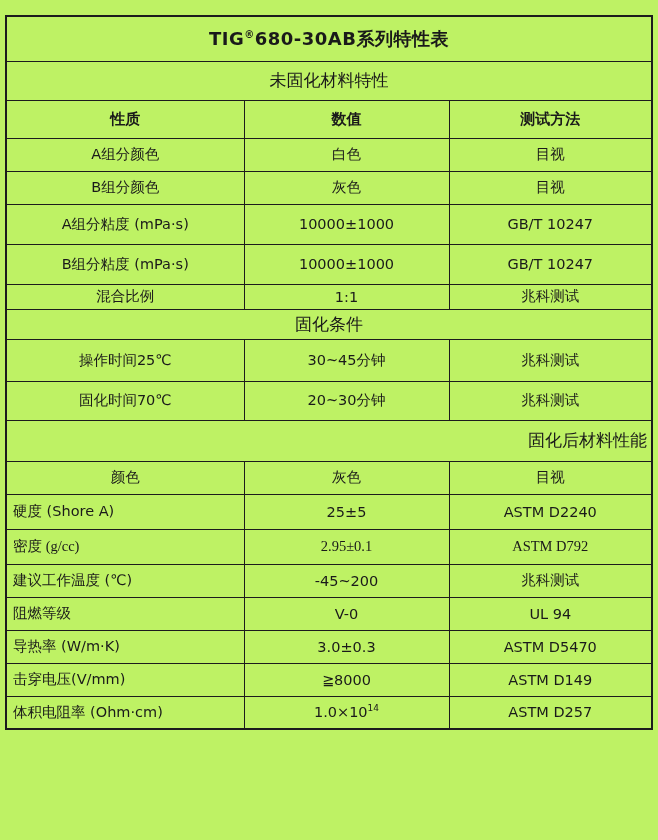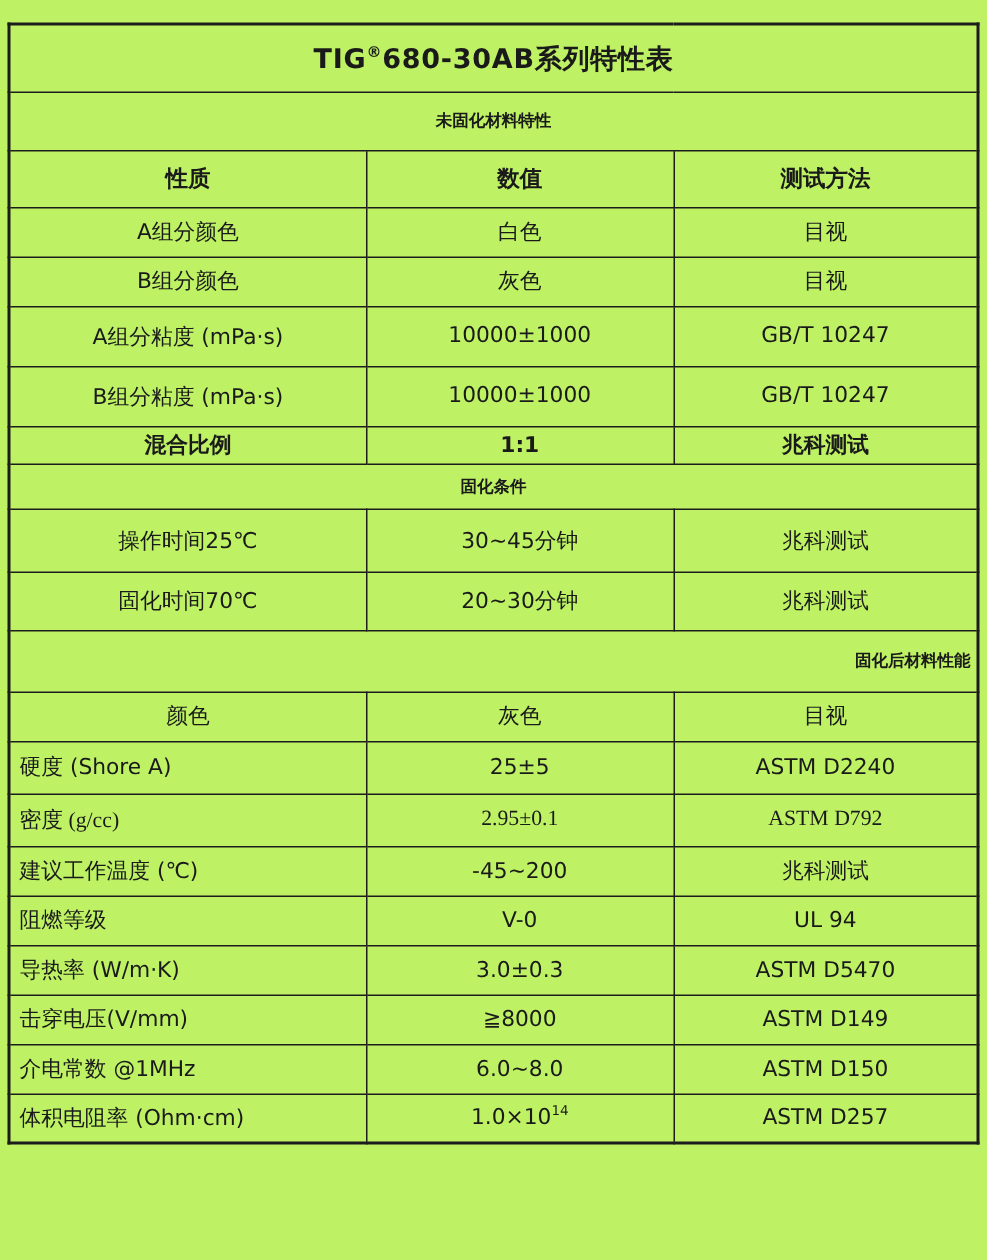--- a/index.html
+++ b/index.html
@@ -43,42 +43,42 @@
     font-weight: bold;
     letter-spacing: 0.5px;
   }
   td.title sup {
     font-size: 10px;
     font-weight: bold;
     vertical-align: super;
     line-height: 0;
   }
   td.section {
-    font-weight: bold;
-    font-size: 11px;
+    font-weight: normal;
+    font-size: 17px;
   }
   td.colhead {
     font-weight: bold;
     font-size: 15px;
     margin-left: 20px;
   }
   td.val sup {
     font-size: 9px;
     vertical-align: super;
     line-height: 0;
   }
   
   tbody tr:nth-child(1)  td { height: 45px; }
   tbody tr:nth-child(2)  td { height: 39px; }
   tbody tr:nth-child(3)  td { height: 38px; }
   tbody tr:nth-child(4)  td { height: 33px; }
   tbody tr:nth-child(5)  td { height: 33px; }
   tbody tr:nth-child(6)  td { height: 40px; }
   tbody tr:nth-child(7)  td { height: 40px; }
-  tbody tr:nth-child(8)  td { height: 25px; font-weight: bold; }
+  tbody tr:nth-child(8)  td { height: 25px; }
   tbody tr:nth-child(9)  td { height: 30px; }
   tbody tr:nth-child(10) td { height: 42px; }
   tbody tr:nth-child(11) td { height: 39px; }
   tbody tr:nth-child(12) td { height: 41px; text-align: right; }
   tbody tr:nth-child(13) td { height: 33px; }
   tbody tr:nth-child(14) td { height: 35px; }
   tbody tr:nth-child(15) td { height: 35px; font-family: Liberation Serif, serif; }
   tbody tr:nth-child(n+16) td { height: 33px; }
   
   tbody tr:nth-child(n+14) td:first-child {
@@ -178,24 +178,19 @@
           <td class="prop">导热率 (W/m·K)</td>
           <td class="val"><span>3.0±0.3</span></td>
           <td class="method">ASTM D5470</td>
         </tr>
         <tr>
           <td class="prop">击穿电压(V/mm)</td>
           <td class="val"><span>≧8000</span></td>
           <td class="method">ASTM D149</td>
         </tr>
         <tr>
-          <td class="prop">介电常数 @1MHz</td>
-          <td class="val"><span>6.0~8.0</span></td>
-          <td class="method">ASTM D150</td>
-        </tr>
-        <tr>
           <td class="prop">体积电阻率 (Ohm·cm)</td>
           <td class="val"><span>1.0×10</span><sup>14</sup></td>
           <td class="method">ASTM D257</td>
         </tr>
       </tbody>
   </table>
 </div>
 
 </body></html>

